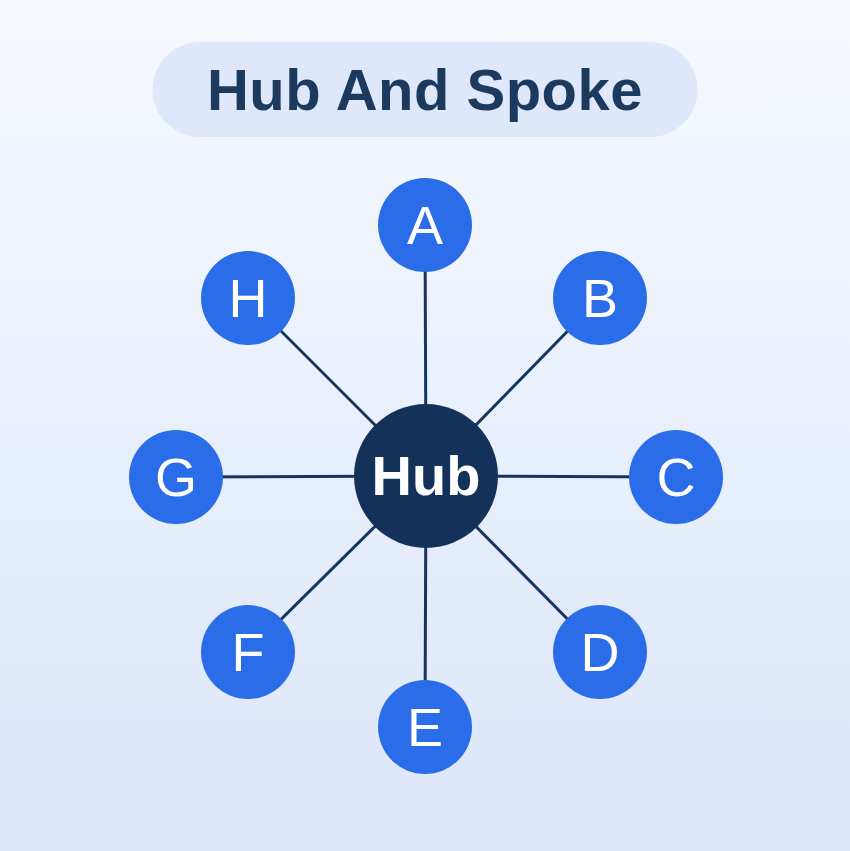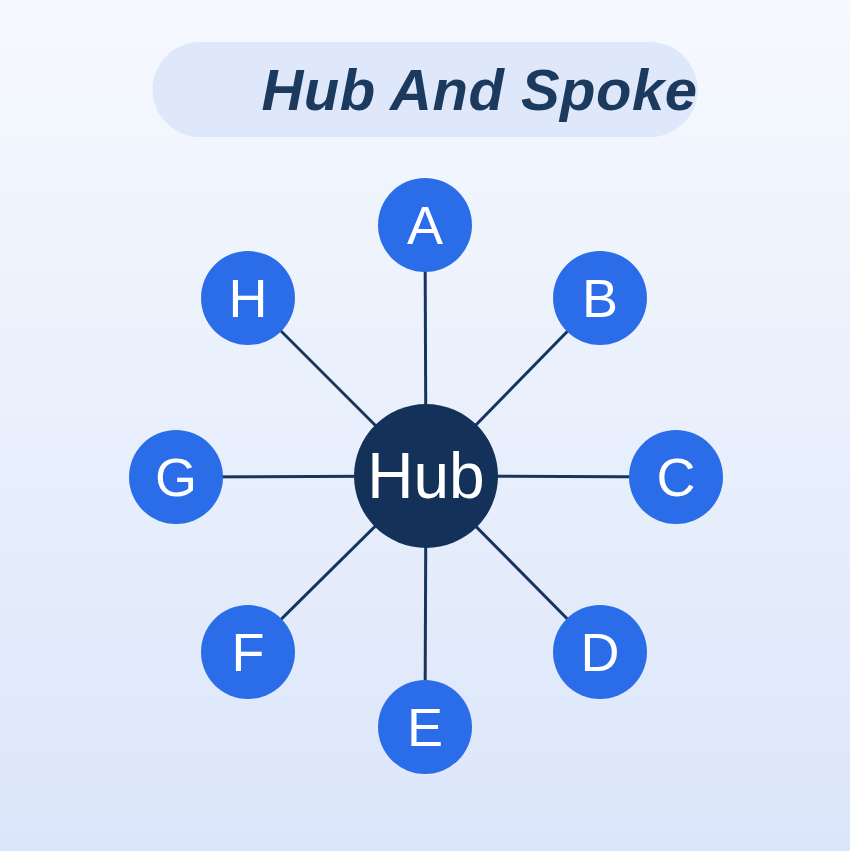--- a/index.html
+++ b/index.html
@@ -23,21 +23,21 @@
     width: 850px; height: 851px;
     background: linear-gradient(180deg, var(--bg-top, #f6f9fe) 0%, var(--bg-bottom, #dce6fa) 100%);
   }
   .title-pill {
     position: absolute;
     left: 50%; top: 42px;
     transform: translateX(-50%);
     width: 545px; height: 95px;
     background: var(--title-pill-bg, #dfe8fb);
     border-radius: 48px;
-    display: flex; align-items: center; justify-content: flex-end; font-style: italic;
+    display: flex; align-items: center; justify-content: center;
   }
   .title-text {
     color: var(--title-text, #1b3a5e);
     font-size: 58px;
     font-weight: 700;
     letter-spacing: 0.5px;
     white-space: nowrap;
   }
   .spokes {
     position: absolute;
@@ -56,22 +56,22 @@
     background: var(--node-fill, #2b6de9);
     color: var(--node-text, #ffffff);
     display: flex; align-items: center; justify-content: center;
     font-size: 54px;
     font-weight: 500;
     line-height: 1;
   }
   .hub {
     width: 144px; height: 144px;
     background: var(--hub-fill, #14315a);
-    font-size: 64px;
-    font-weight: 400;
+    font-size: 56px;
+    font-weight: 700;
   }
   
   .pos-a { left: 378px; top: 178px; }
   .pos-b { left: 553px; top: 251px; }
   .pos-c { left: 629px; top: 430px; }
   .pos-d { left: 553px; top: 605px; }
   .pos-e { left: 378px; top: 680px; }
   .pos-f { left: 201px; top: 605px; }
   .pos-g { left: 129px; top: 430px; }
   .pos-h { left: 201px; top: 251px; }

